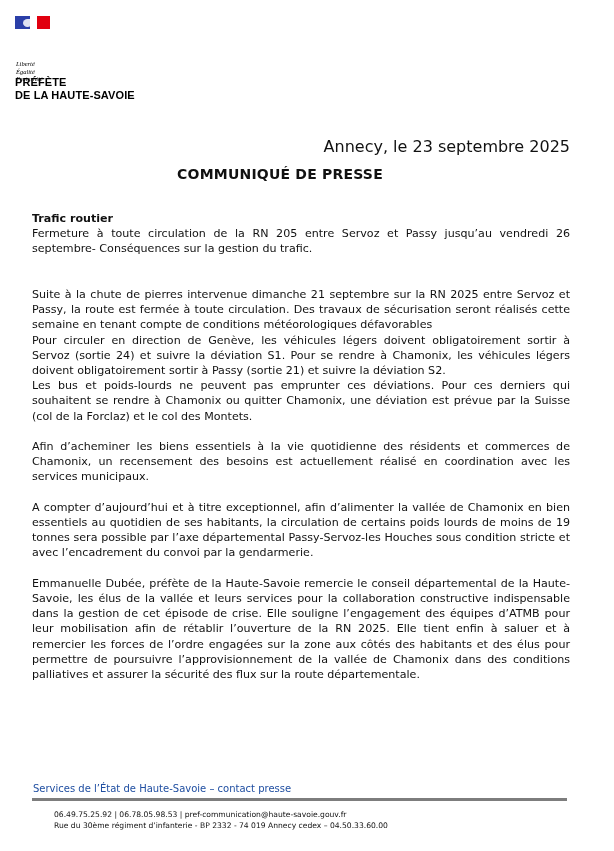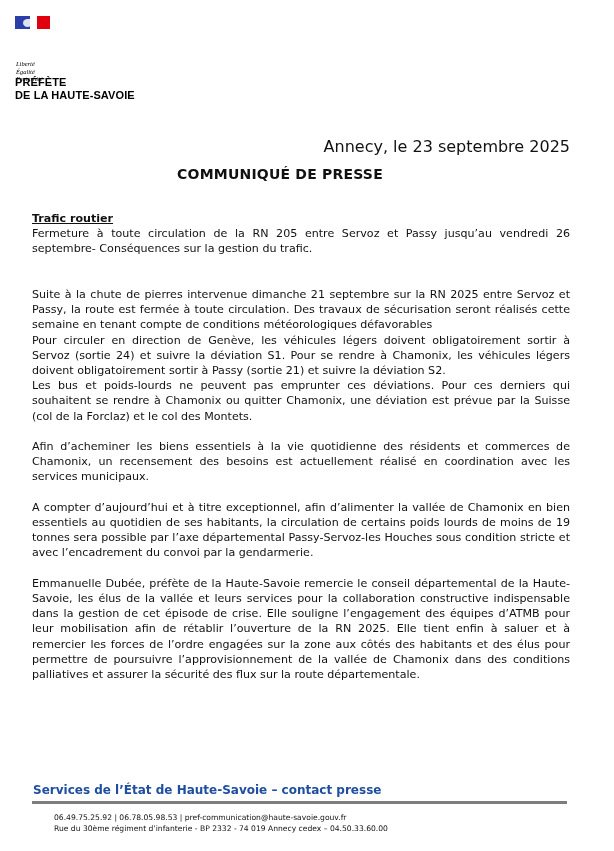--- a/index.html
+++ b/index.html
@@ -29,25 +29,25 @@
   }
   .doc-title {
     position: absolute; left: 0; width: 560px; top: 166px; text-align: center;
     font-weight: bold; font-size: 14px; letter-spacing: 0.2px;
   }
   .content {
     position: absolute; left: 32px; width: 538px; top: 211px;
     font-size: 11.1px; line-height: 15.2px; text-align: justify;
   }
   .content p { margin: 0; }
-  .section-heading { font-weight: bold; text-decoration: underline; }
+  .section-heading { font-weight: bold; }
   .gap { height: 15.2px; }
   .gap2 { height: 30.4px; }
   .footer { position: absolute; left: 32px; top: 783px; width: 535px; }
-  .footer-title { color: #1f4ea1; font-weight: bold; font-size: 12px; padding-left: 1px; }
+  .footer-title { color: #1f4ea1; font-weight: normal; font-size: 10px; padding-left: 1px; }
   .footer-rule { height: 3px; background: #7d7d7d; margin-top: 4px; }
   .footer-lines { padding-left: 22px; font-size: 7.6px; line-height: 11px; margin-top: 8px; color:#111; }
   .footer-lines a { color: #1f4ea1; text-decoration: underline; }
 </style>
 </head>
 <body>
 
 <div class="logo">
   <div class="flag">
     <div class="flag-blue"></div>

